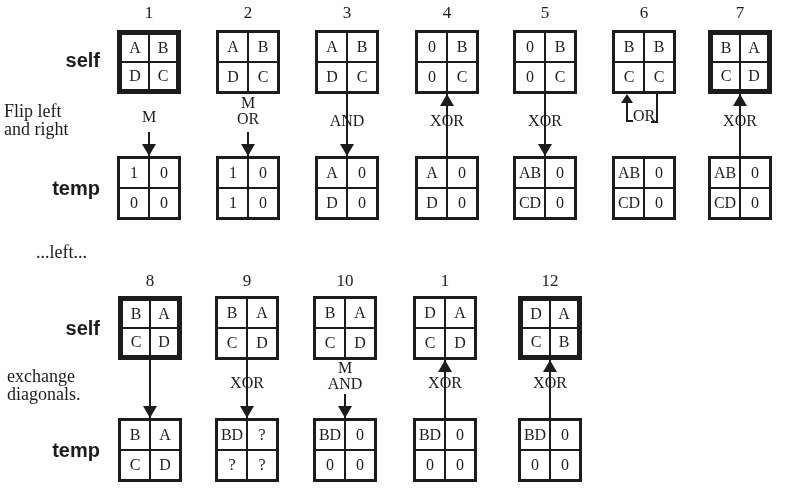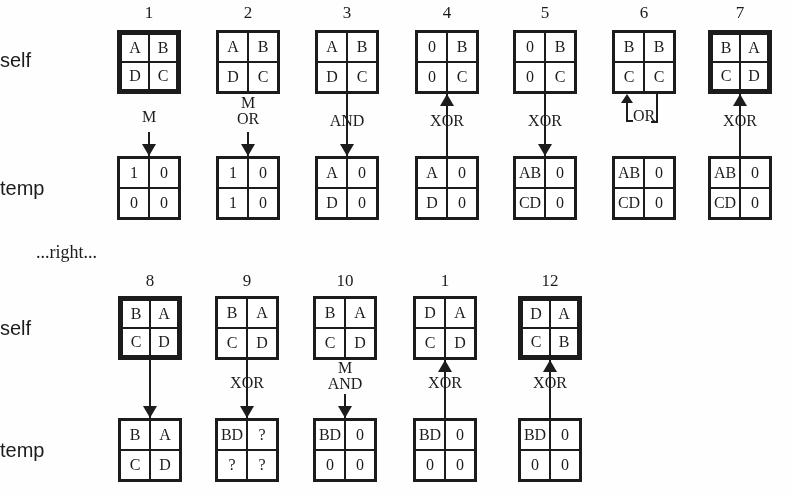--- a/index.html
+++ b/index.html
@@ -26,33 +26,37 @@
   .vline{position:absolute;left:31px;width:2px;background:var(--ink)}
   .hook{position:absolute;height:2px;width:7px;background:var(--ink)}
   .arrow{position:absolute;left:25px;width:0;height:0;
          border-left:7px solid transparent;border-right:7px solid transparent}
   .arrow.down{bottom:0;border-top:12px solid var(--ink)}
   .arrow.up{top:0;border-bottom:12px solid var(--ink)}
   .arrow.small{border-left-width:6px;border-right-width:6px}
   .arrow.small.up{border-bottom-width:9px}
   .op-label{position:absolute;left:0;width:100%;text-align:center;
             font-size:16px;line-height:16px;white-space:pre-line}
-  .row-label{position:absolute;left:0;width:100px;
+  .row-label{position:absolute;left:0;width:100px;text-align:right;
              font-family:"Liberation Sans","DejaVu Sans",sans-serif;
-             font-weight:normal;font-size:20px;line-height:20px}
+             font-weight:bold;font-size:20px;line-height:20px}
   .side-note{position:absolute;font-size:18px;line-height:18px;white-space:pre-line}
 </style>
 </head>
 <body>
 
 <div id="canvas">
   <div class="row-label" style="top:50px">self</div>
+  <div class="side-note" style="left:4px;top:102px">Flip left
+and right</div>
   <div class="row-label" style="top:178px">temp</div>
-  <div class="side-note" style="left:36px;top:243px">...right...</div>
+  <div class="side-note" style="left:36px;top:243px">...left...</div>
   <div class="row-label" style="top:318px">self</div>
+  <div class="side-note" style="left:7px;top:367px">exchange
+diagonals.</div>
   <div class="row-label" style="top:440px">temp</div>
 <div class="unit s1" style="left: 117px; top: 4px;">
     <div class="col-number">1</div>
     <div class="qgrid self-grid thick">
       <div class="cell">A</div>
       <div class="cell">B</div>
       <div class="cell">D</div>
       <div class="cell">C</div>
     </div>
     <div class="op-zone">

